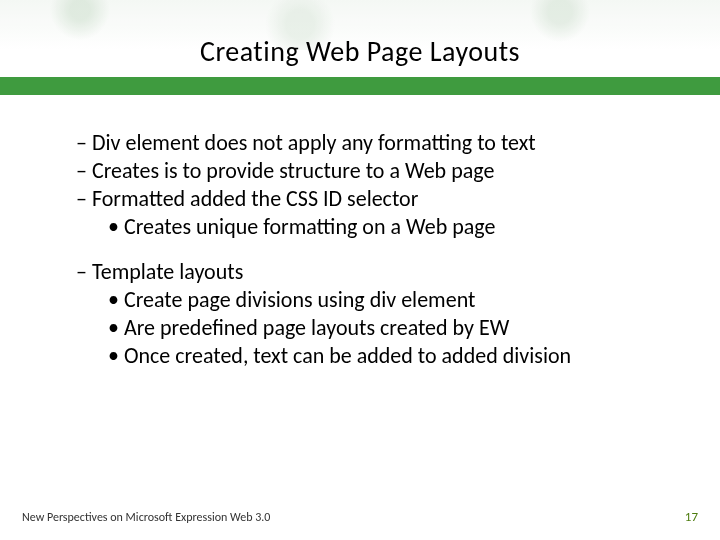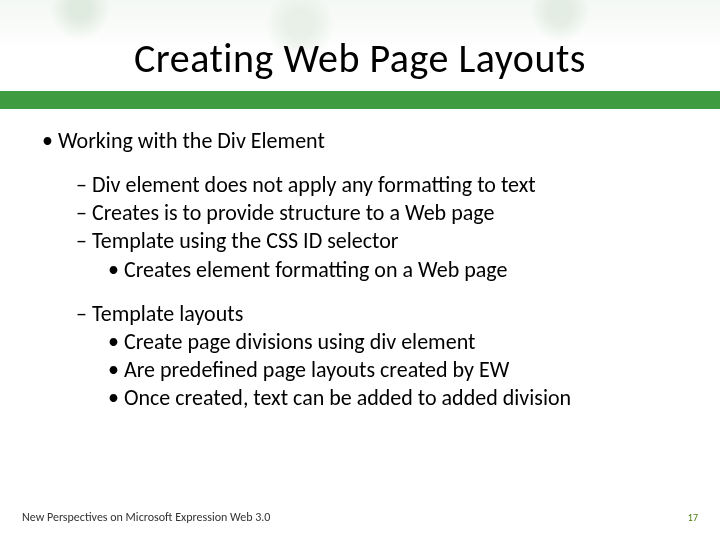--- a/index.html
+++ b/index.html
@@ -23,21 +23,21 @@
       radial-gradient(circle at 560px 12px, rgba(205,222,205,0.55) 12px, transparent 30px),
       linear-gradient(#f3f7f3, #ffffff);
     opacity: 0.85;
   }
   .title-area {
     position: relative;
     padding-top: 34px;
     text-align: center;
   }
   .title {
-    font-size: 40px;
+    font-size: 28px;
     font-weight: 400;
     letter-spacing: 0.5px;
     margin: 0;
     color: #000;
   }
   .green-bar {
     margin-top: 8px;
     height: 18px;
     width: 100%;
     background: #3f9b3f;
@@ -75,48 +75,45 @@
     display: flex;
     justify-content: space-between;
     align-items: flex-end;
     font-size: 12px;
   }
   .footer-left {
     color: #333;
   }
   .footer-right {
     color: #4d7c0f;
-    font-size: 10px;
+    font-size: 13px;
     margin-left: 32px;
   }
 </style>
 </head>
 <body>
 
 <div class="bg-texture"></div>
 
 <div class="title-area">
   <h1 class="title">Creating Web Page Layouts</h1>
   <div class="green-bar"></div>
 </div>
 
 <div class="content">
 
-  <div class="lvl1">
-    <div class="lvl1-item"><span>Working with the Div Element</span></div>
-  </div>
 
   <div class="lvl2">
     <div class="lvl2-item"><span>Div element does not apply any formatting to text</span></div>
     <div class="lvl2-item"><span>Creates is to provide structure to a Web page</span></div>
-    <div class="lvl2-item"><span>Template using the CSS ID selector</span></div>
+    <div class="lvl2-item"><span>Formatted added the CSS ID selector</span></div>
   </div>
 
   <div class="lvl3">
-    <div class="lvl3-item"><span>Creates element formatting on a Web page</span></div>
+    <div class="lvl3-item"><span>Creates unique formatting on a Web page</span></div>
   </div>
 
   <div class="lvl2">
     <div class="lvl2-item"><span>Template layouts</span></div>
   </div>
 
   <div class="lvl3">
     <div class="lvl3-item"><span>Create page divisions using div element</span></div>
     <div class="lvl3-item"><span>Are predefined page layouts created by EW</span></div>
     <div class="lvl3-item"><span>Once created, text can be added to added division</span></div>

